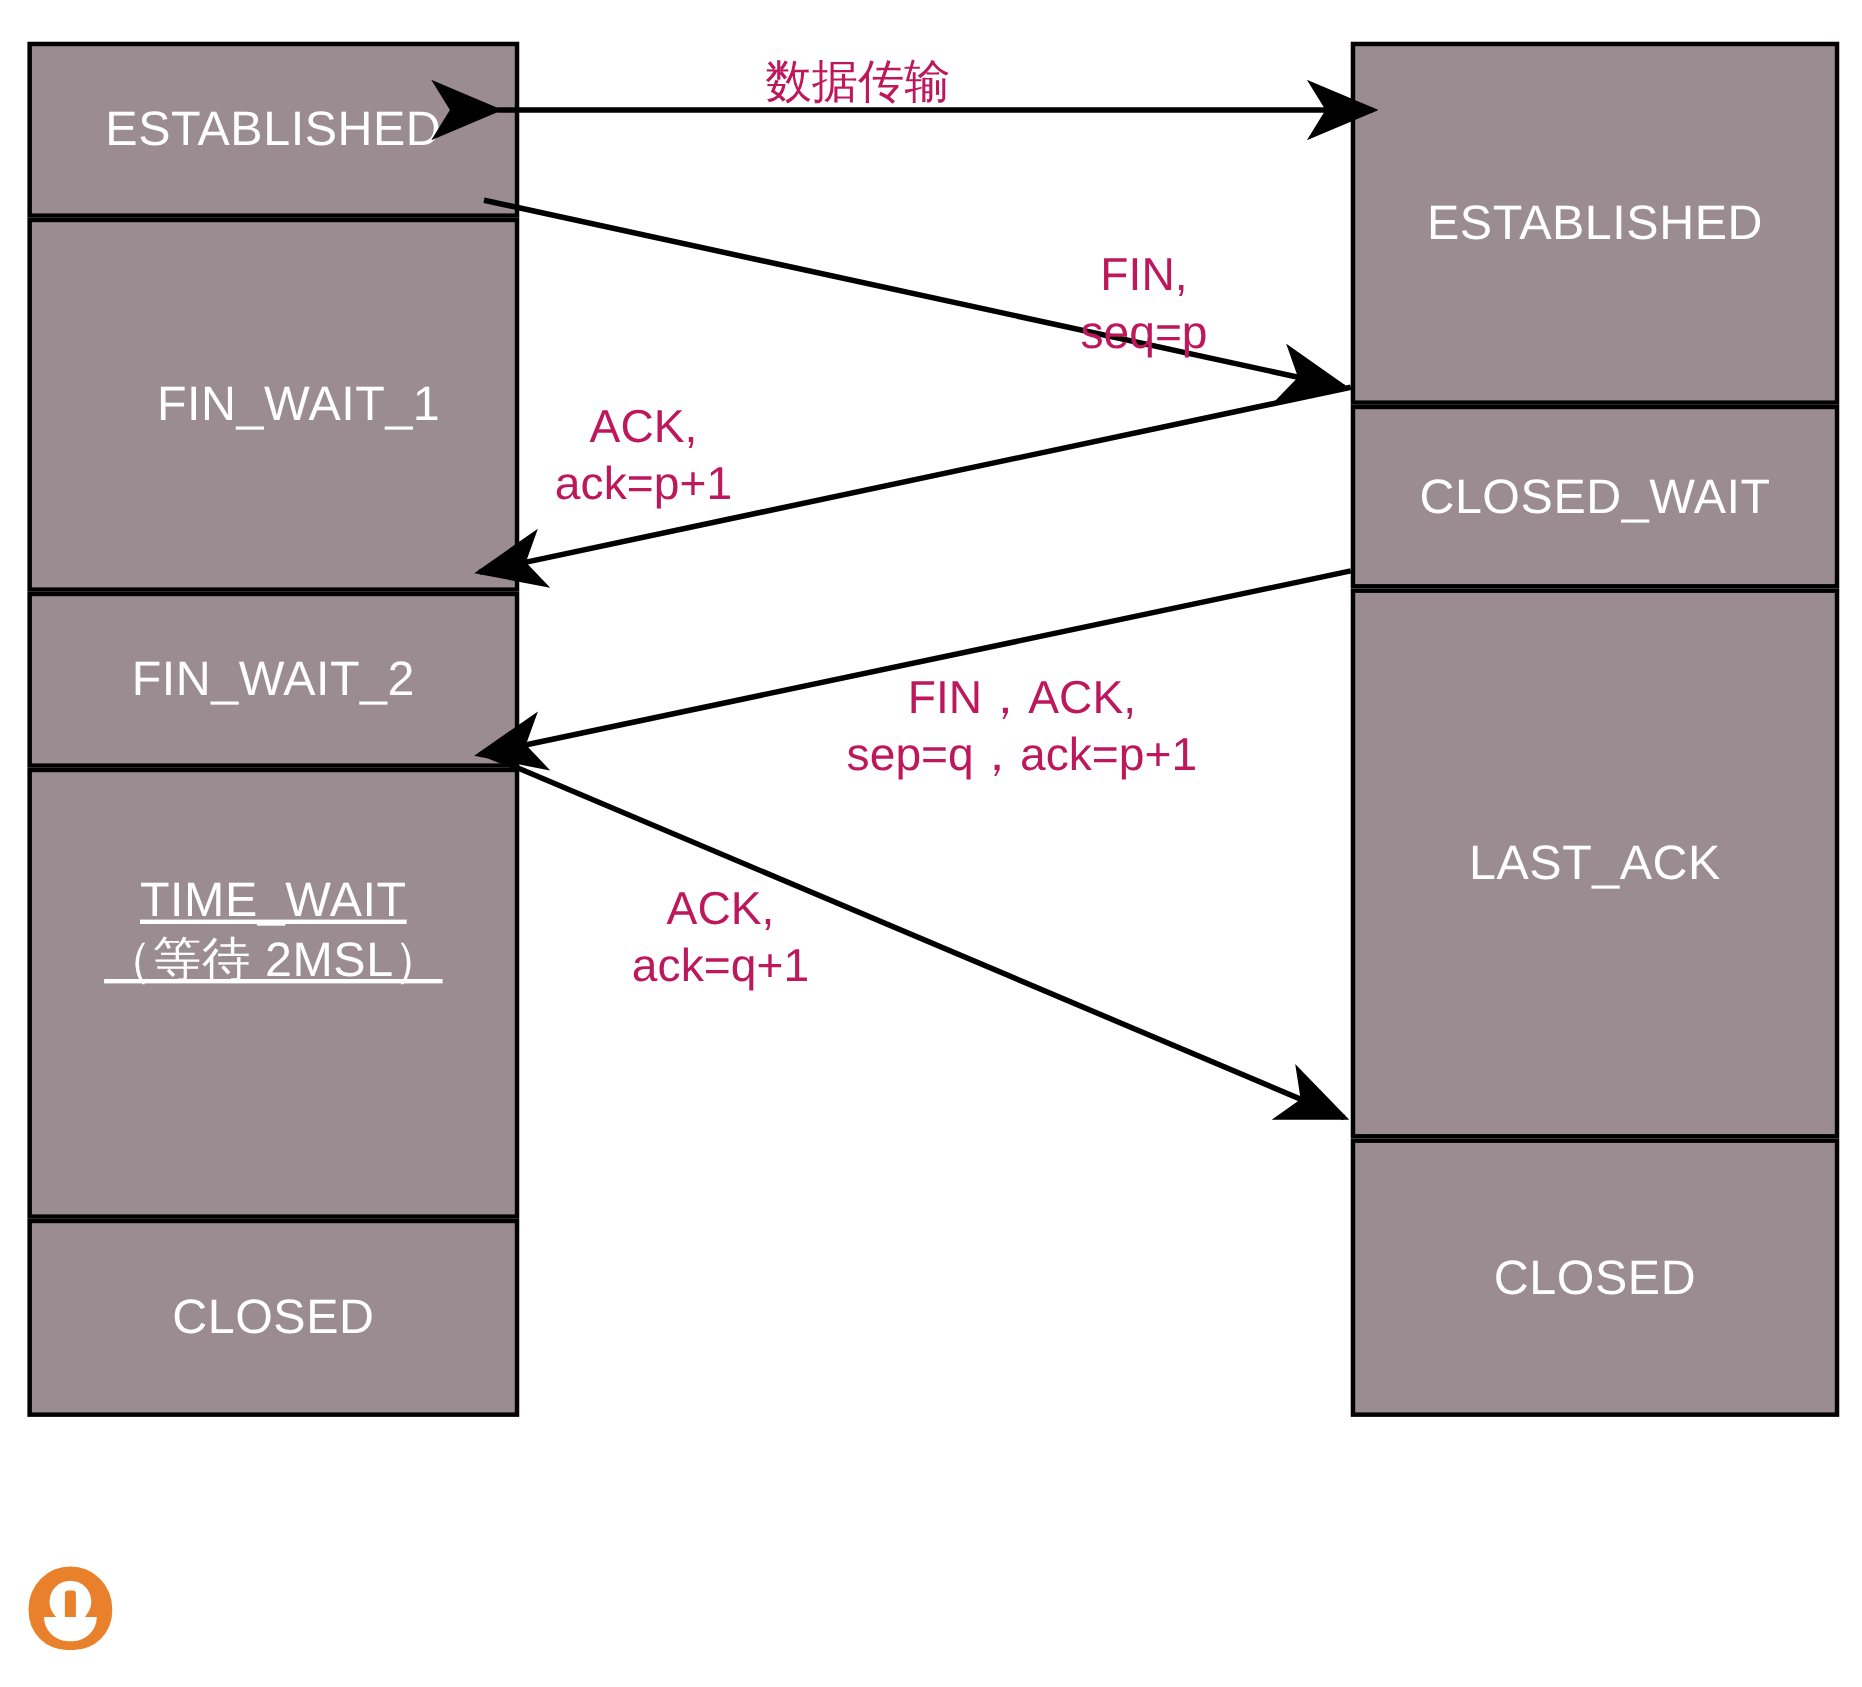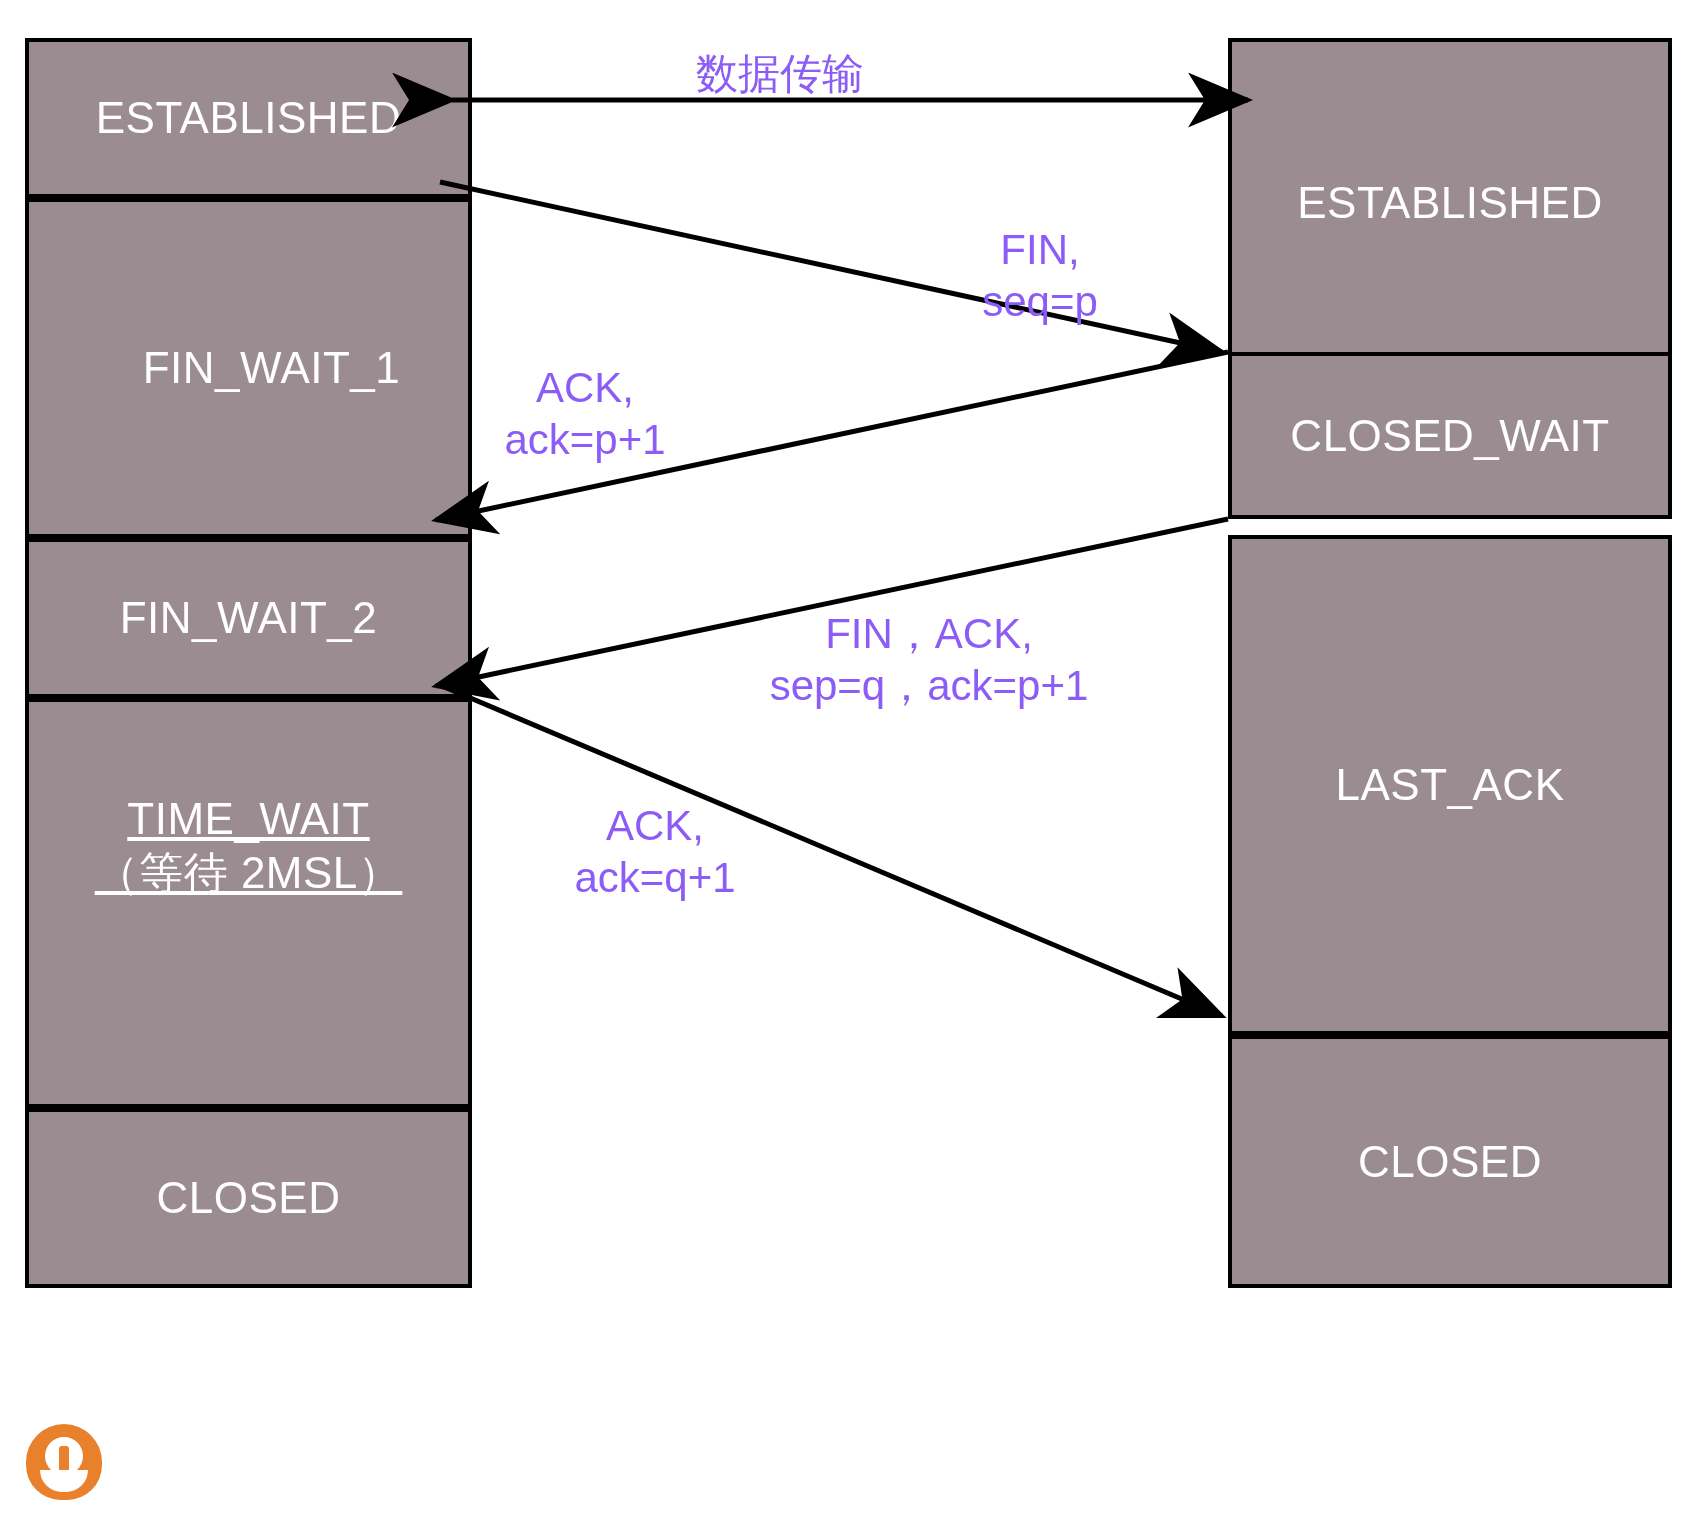--- a/index.html
+++ b/index.html
@@ -40,21 +40,21 @@
     white-space: pre-line;
     margin-top: 16px;
   }
   .state-box.col-left  { left: 25px;   width: 447px; }
   .state-box.col-right { left: 1228px; width: 444px; }
   .align-mid    { align-items: center; }
   .align-upper  { align-items: flex-start; padding-top: 90px; text-decoration: underline; }
 
   .edge-label {
     position: absolute;
-    color: #8b5cf6;
+    color: #be185d;
     font-size: 42px;
     line-height: 1.24;
     white-space: pre-line;
     text-align: center;
   }
   .edge-label.lbl-center { text-align: center; }
 
   #brand {
     position: absolute;
     left: 26px;
@@ -115,21 +115,21 @@
 
   <div class="state-box col-left align-mid" style="top:522px; height:160px;">FIN_WAIT_2</div>
 
   <div class="state-box col-left align-upper" style="top:682px; height:410px;">TIME_WAIT
 （等待 2MSL）</div>
 
   <div class="state-box col-left align-mid" style="top:1092px; height:180px;">CLOSED</div>
 
   <div class="state-box col-right align-mid" style="top:22px; height:330px;">ESTABLISHED</div>
 
-  <div class="state-box col-right align-mid" style="top:336px; height:167px;">CLOSED_WAIT</div>
+  <div class="state-box col-right align-mid" style="top:352px; height:167px;">CLOSED_WAIT</div>
 
   <div class="state-box col-right align-mid" style="top:519px; height:500px;">LAST_ACK</div>
 
   <div class="state-box col-right align-mid" style="top:1019px; height:253px;">CLOSED</div>
 
   <svg class="diagram" viewBox="0 0 1693 1534" xmlns="http://www.w3.org/2000/svg">
     <defs>
       <marker id="headR" markerWidth="13" markerHeight="11" refX="12" refY="5.5" orient="auto" markerUnits="strokeWidth">
         <path d="M0,0 L13,5.5 L0,11 L3.4,5.5 Z" fill="#000000"></path>
       </marker>

